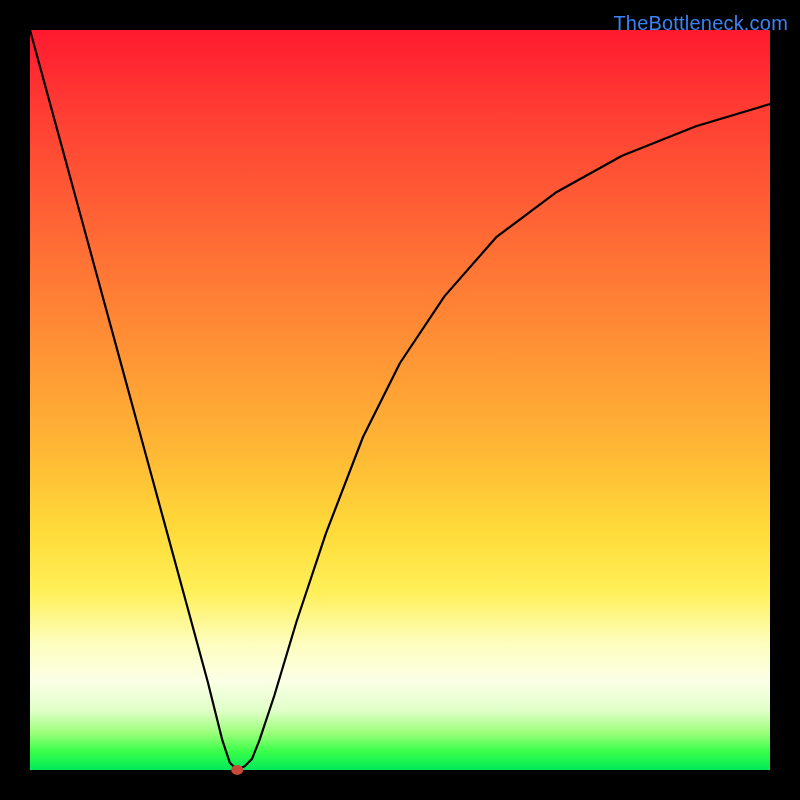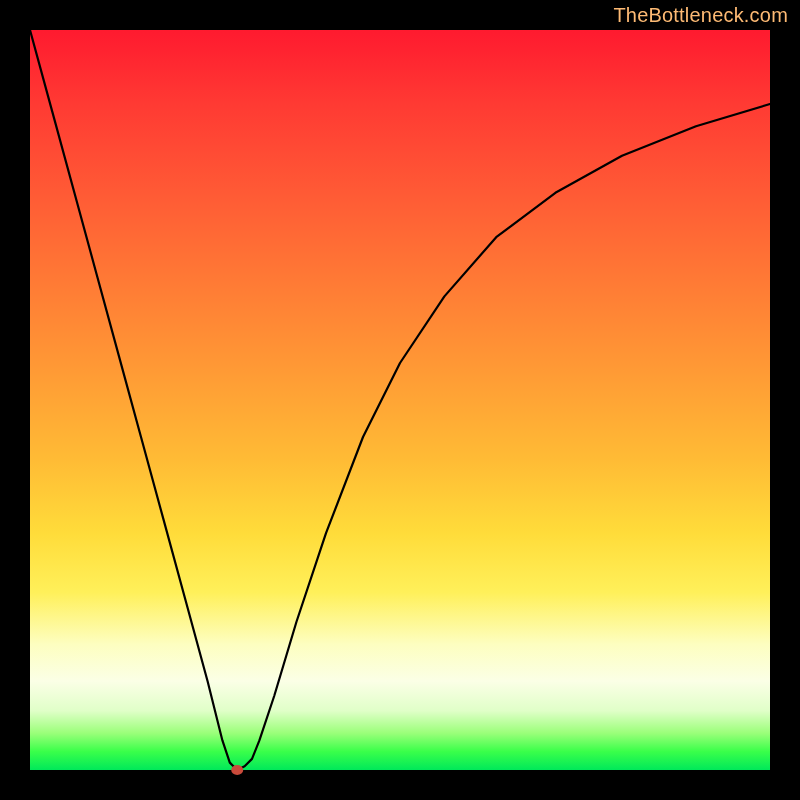--- a/index.html
+++ b/index.html
@@ -11,23 +11,23 @@
     font-family: Arial, Helvetica, sans-serif;
     overflow: hidden;
   }
   .stage {
     position: relative;
     width: 800px;
     height: 800px;
   }
   .watermark {
     position: absolute;
-    top: 4px;
+    top: 12px;
     right: 12px;
-    color: #fdba74;
+    color: #3b82f6;
     font-size: 20px;
     font-weight: 500;
     letter-spacing: 0.2px;
     z-index: 5;
   }
   .plot-outer {
     position: absolute;
     left: 30px;
     top: 30px;
     width: 740px;

